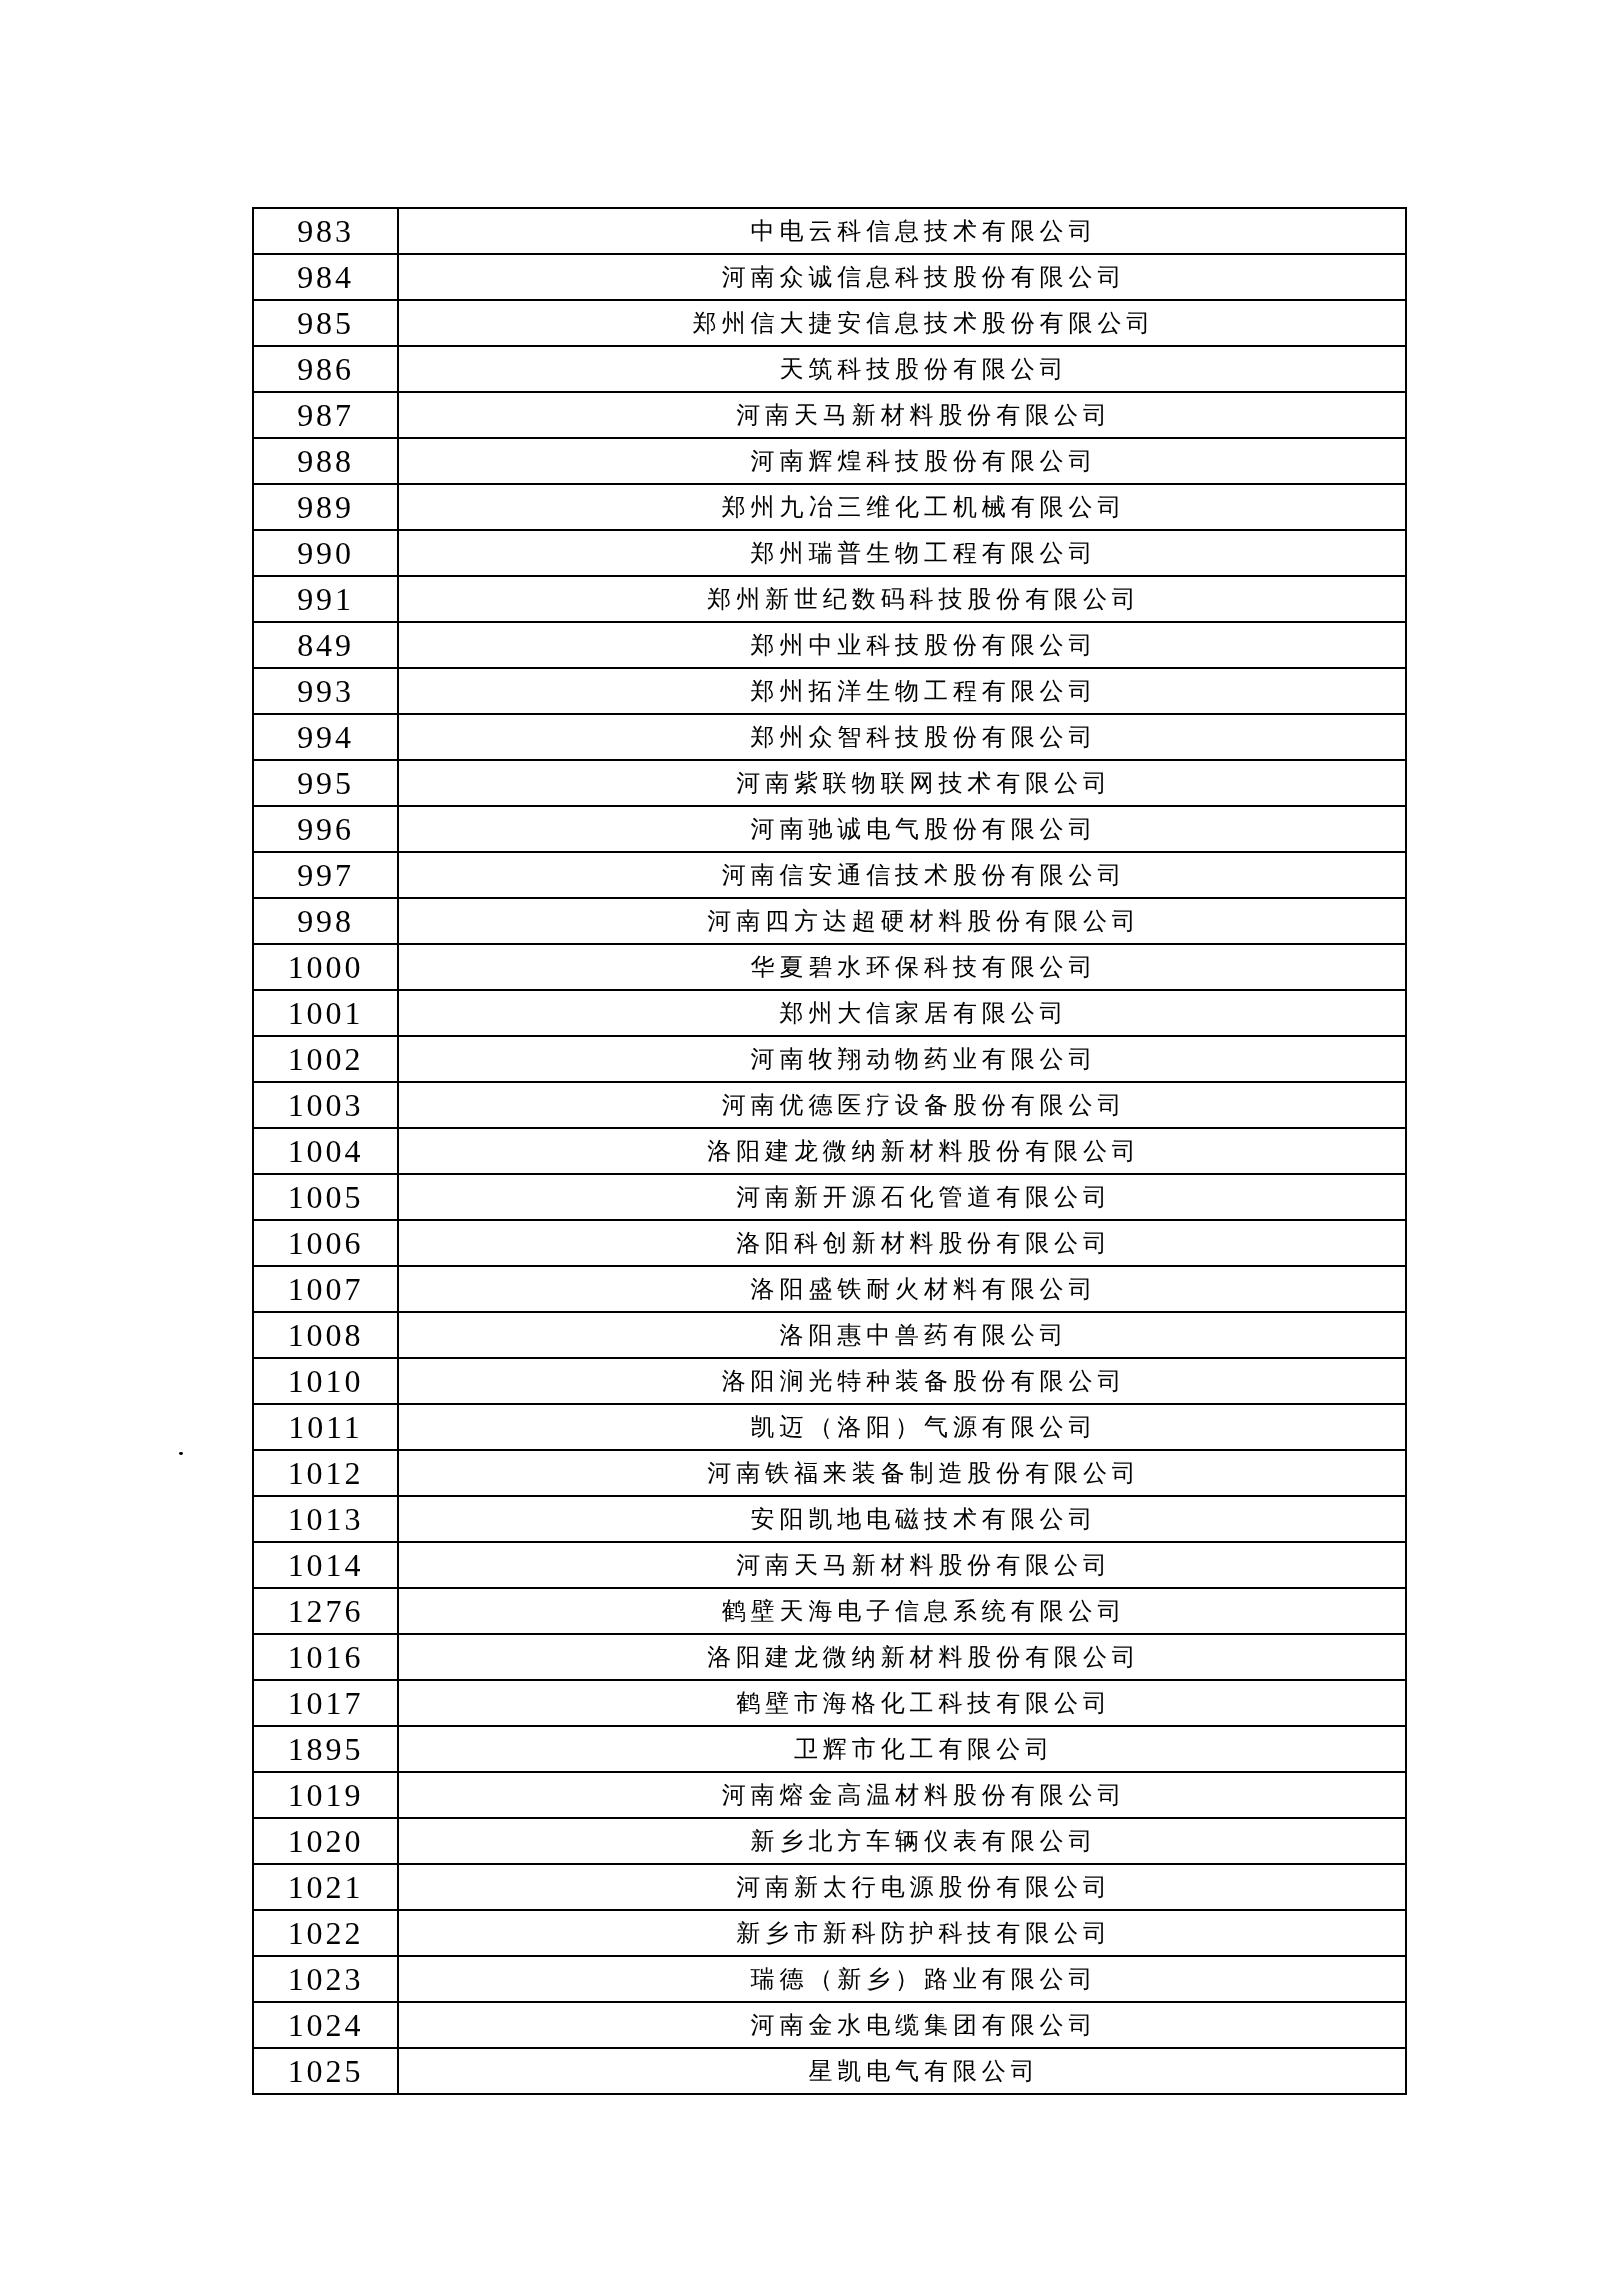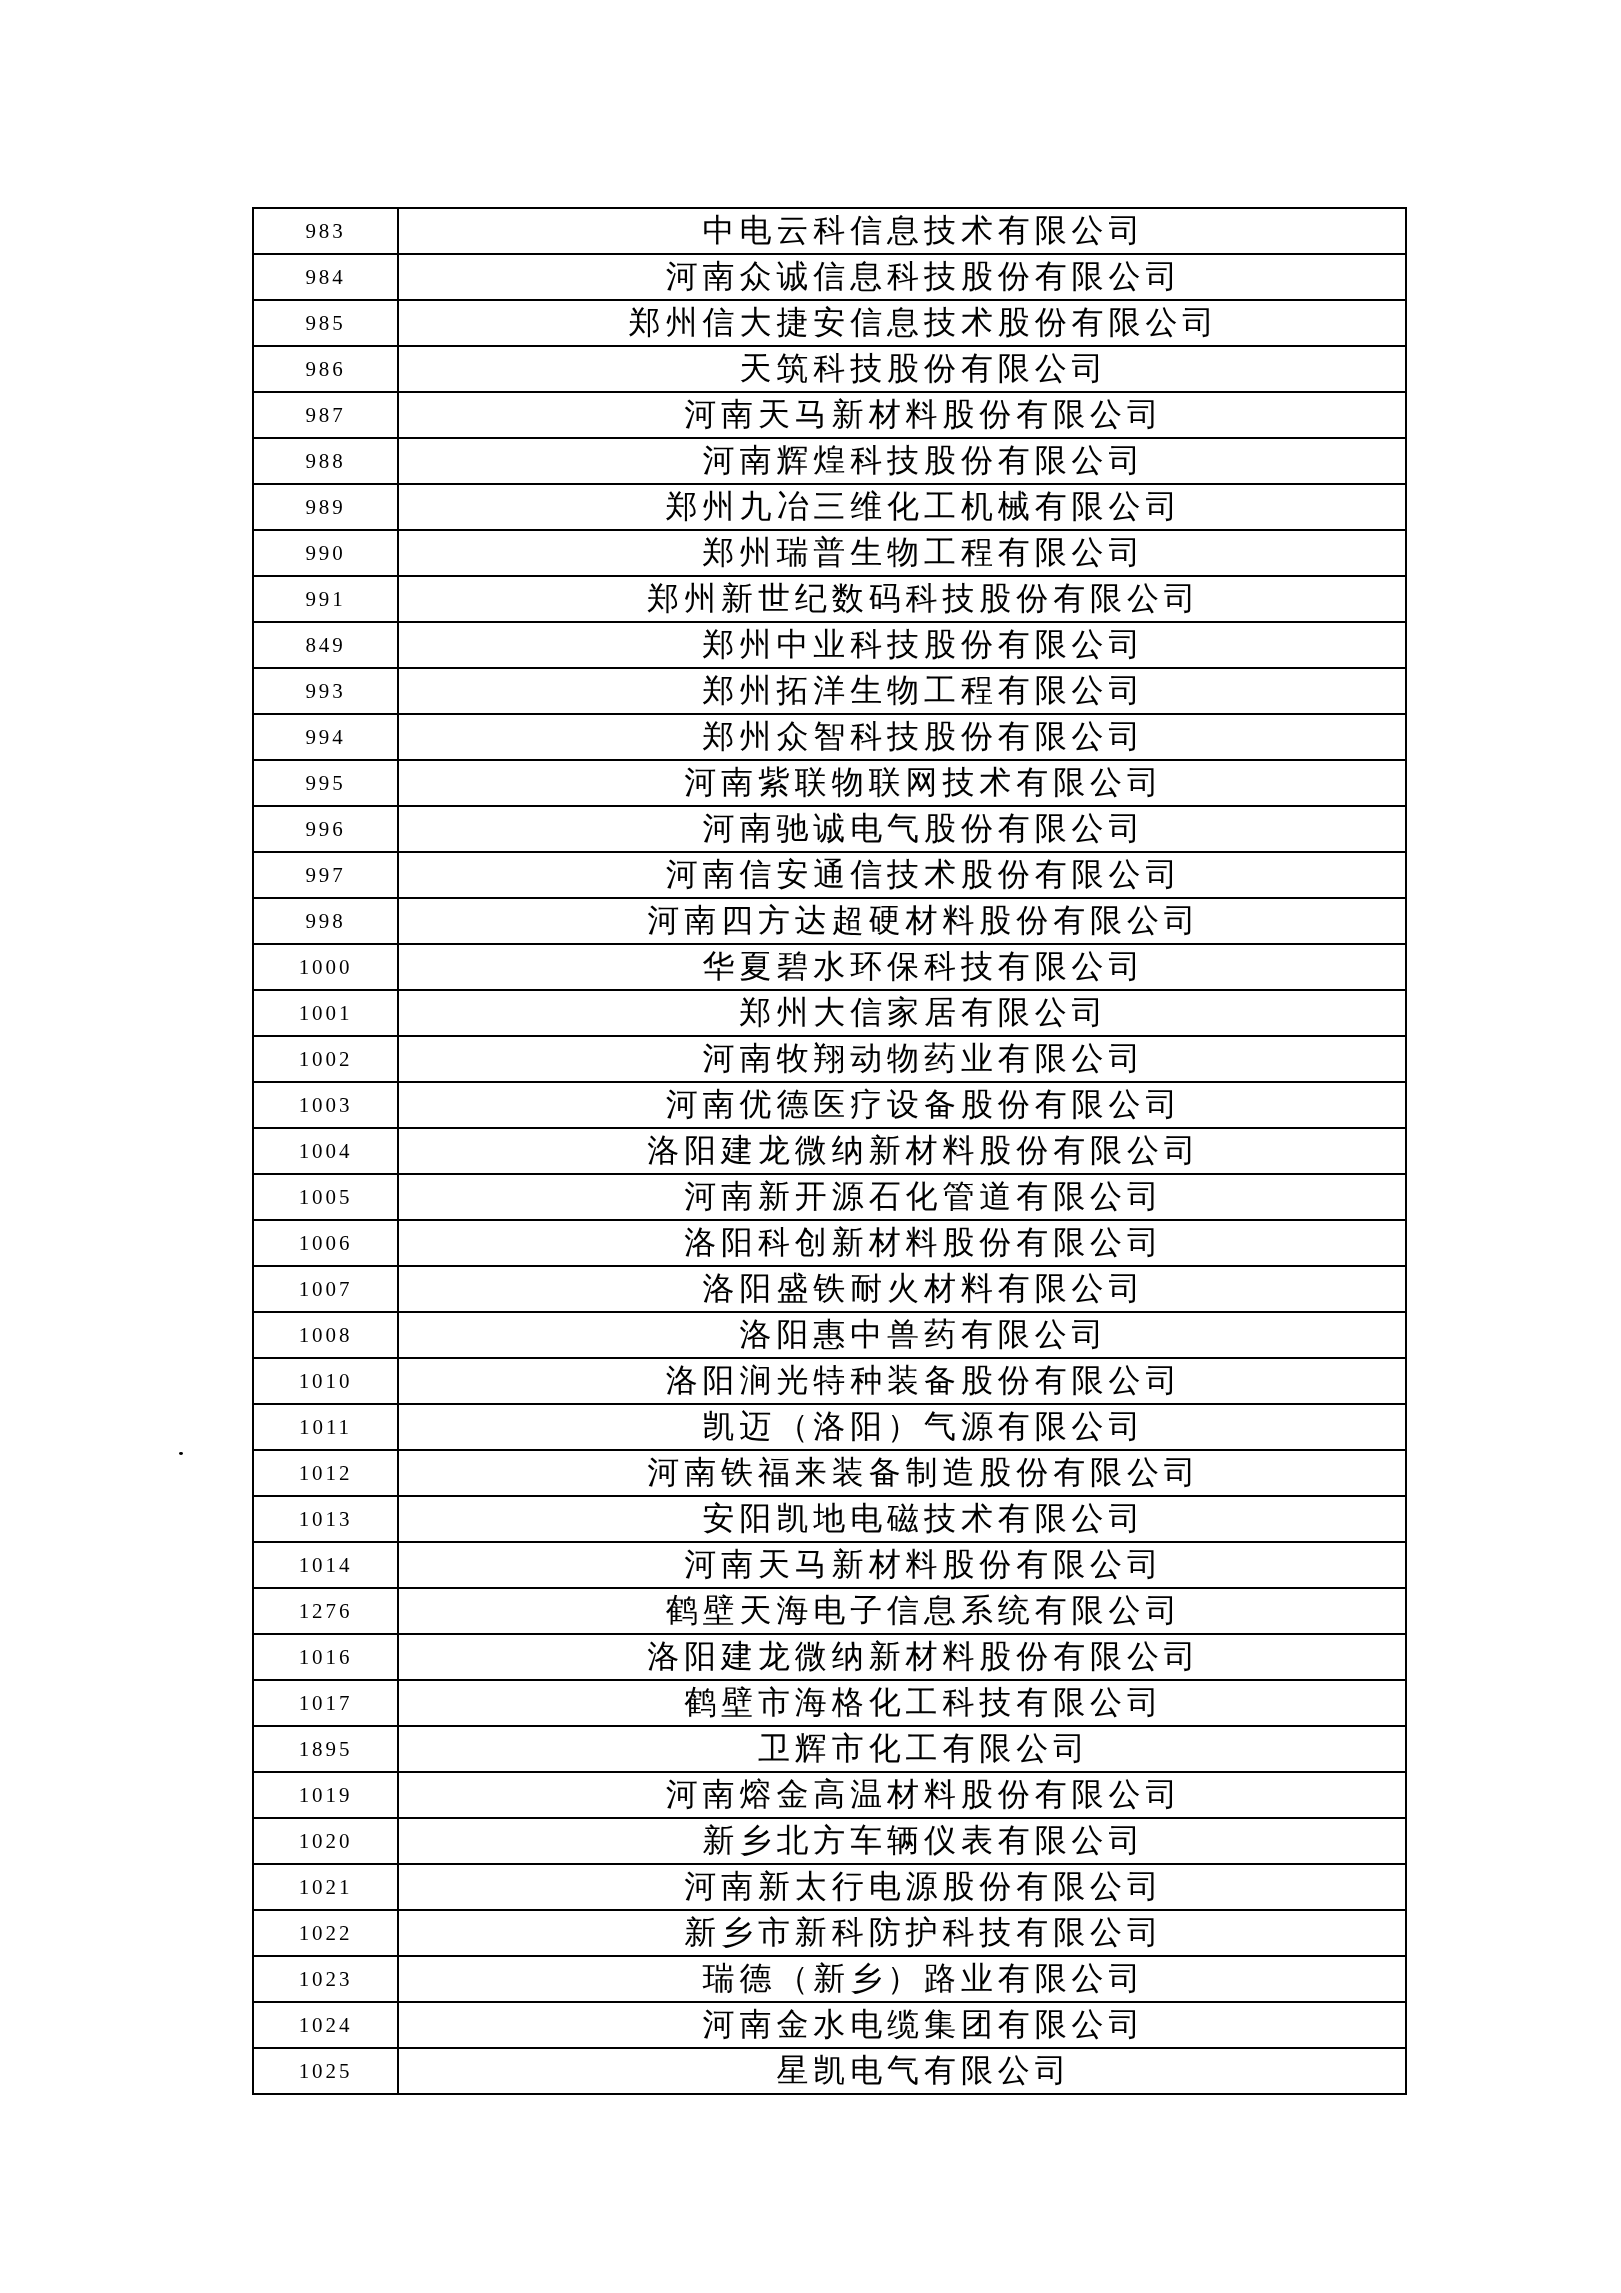--- a/index.html
+++ b/index.html
@@ -29,25 +29,25 @@
   .company-table td {
     border: 2px solid #000000;
     text-align: center;
     vertical-align: middle;
     padding: 0;
     overflow: hidden;
     white-space: nowrap;
   }
   td.num {
     width: 143px;
-    font-size: 21px;
+    font-size: 32px;
     letter-spacing: 2.9px;
   }
   td.name {
-    font-size: 32px;
+    font-size: 24px;
     letter-spacing: 4.9px;
     padding-left: 44px;
   }
   .scan-dot {
     position: absolute;
     left: 179px;
     top: 1452px;
     width: 3.9px;
     height: 2.9px;
     background: #000000;

